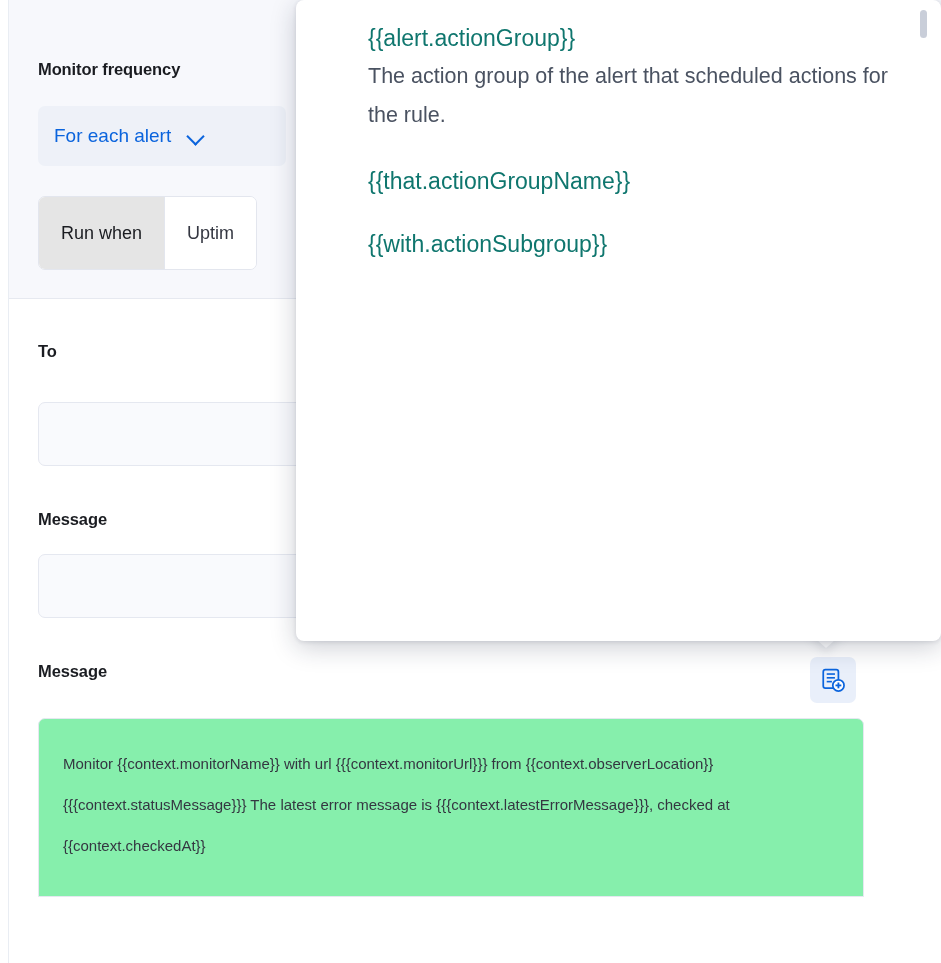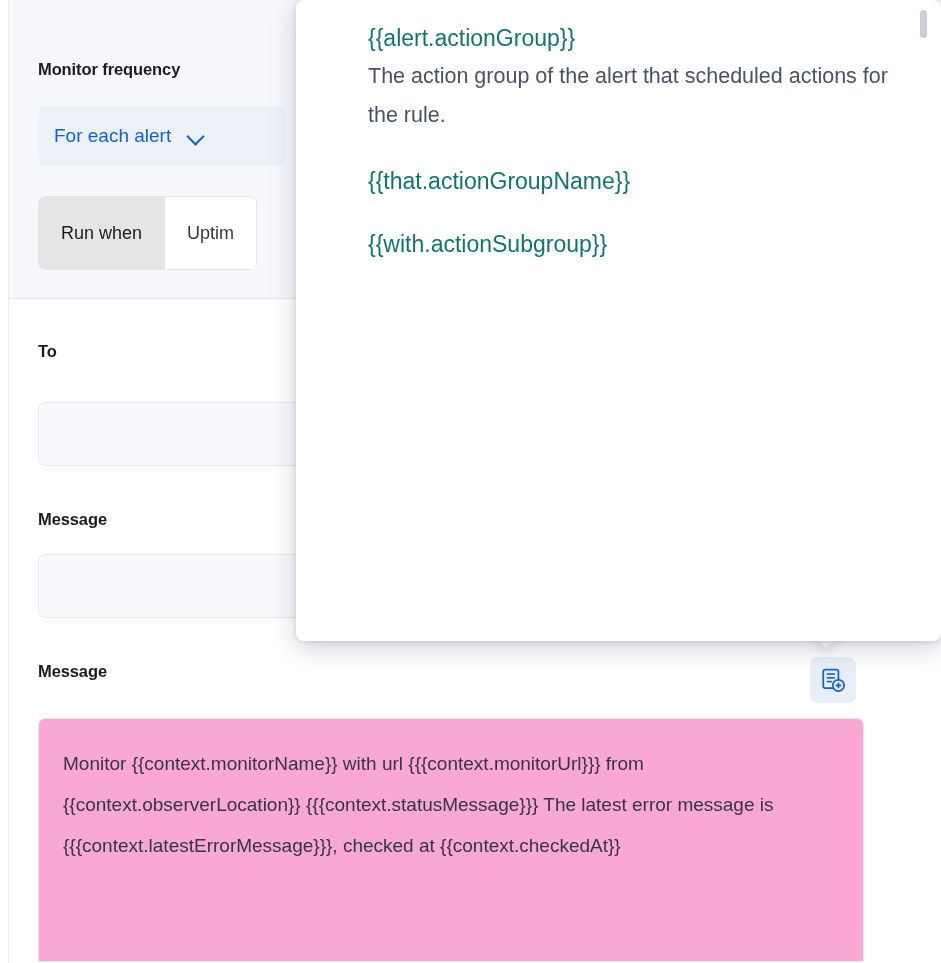--- a/index.html
+++ b/index.html
@@ -188,28 +188,28 @@
     justify-content: center;
     cursor: pointer;
   }
 
   
   #textarea-message {
     position: absolute;
     left: 38px;
     top: 718px;
     width: 826px;
-    height: 244px;
-    background: #f9a8d4;
+    height: 179px;
+    background: #86efac;
     border: 1px solid #e5e8f0;
     border-top-left-radius: 7px;
     border-top-right-radius: 7px;
     box-sizing: border-box;
     padding: 24px 24px 0 24px;
-    font-size: 19px;
+    font-size: 15px;
     line-height: 41px;
     color: #343741;
     white-space: pre-wrap;
     overflow: hidden;
   }
 
   
   #variables-popover {
     position: absolute;
     left: 296px;

